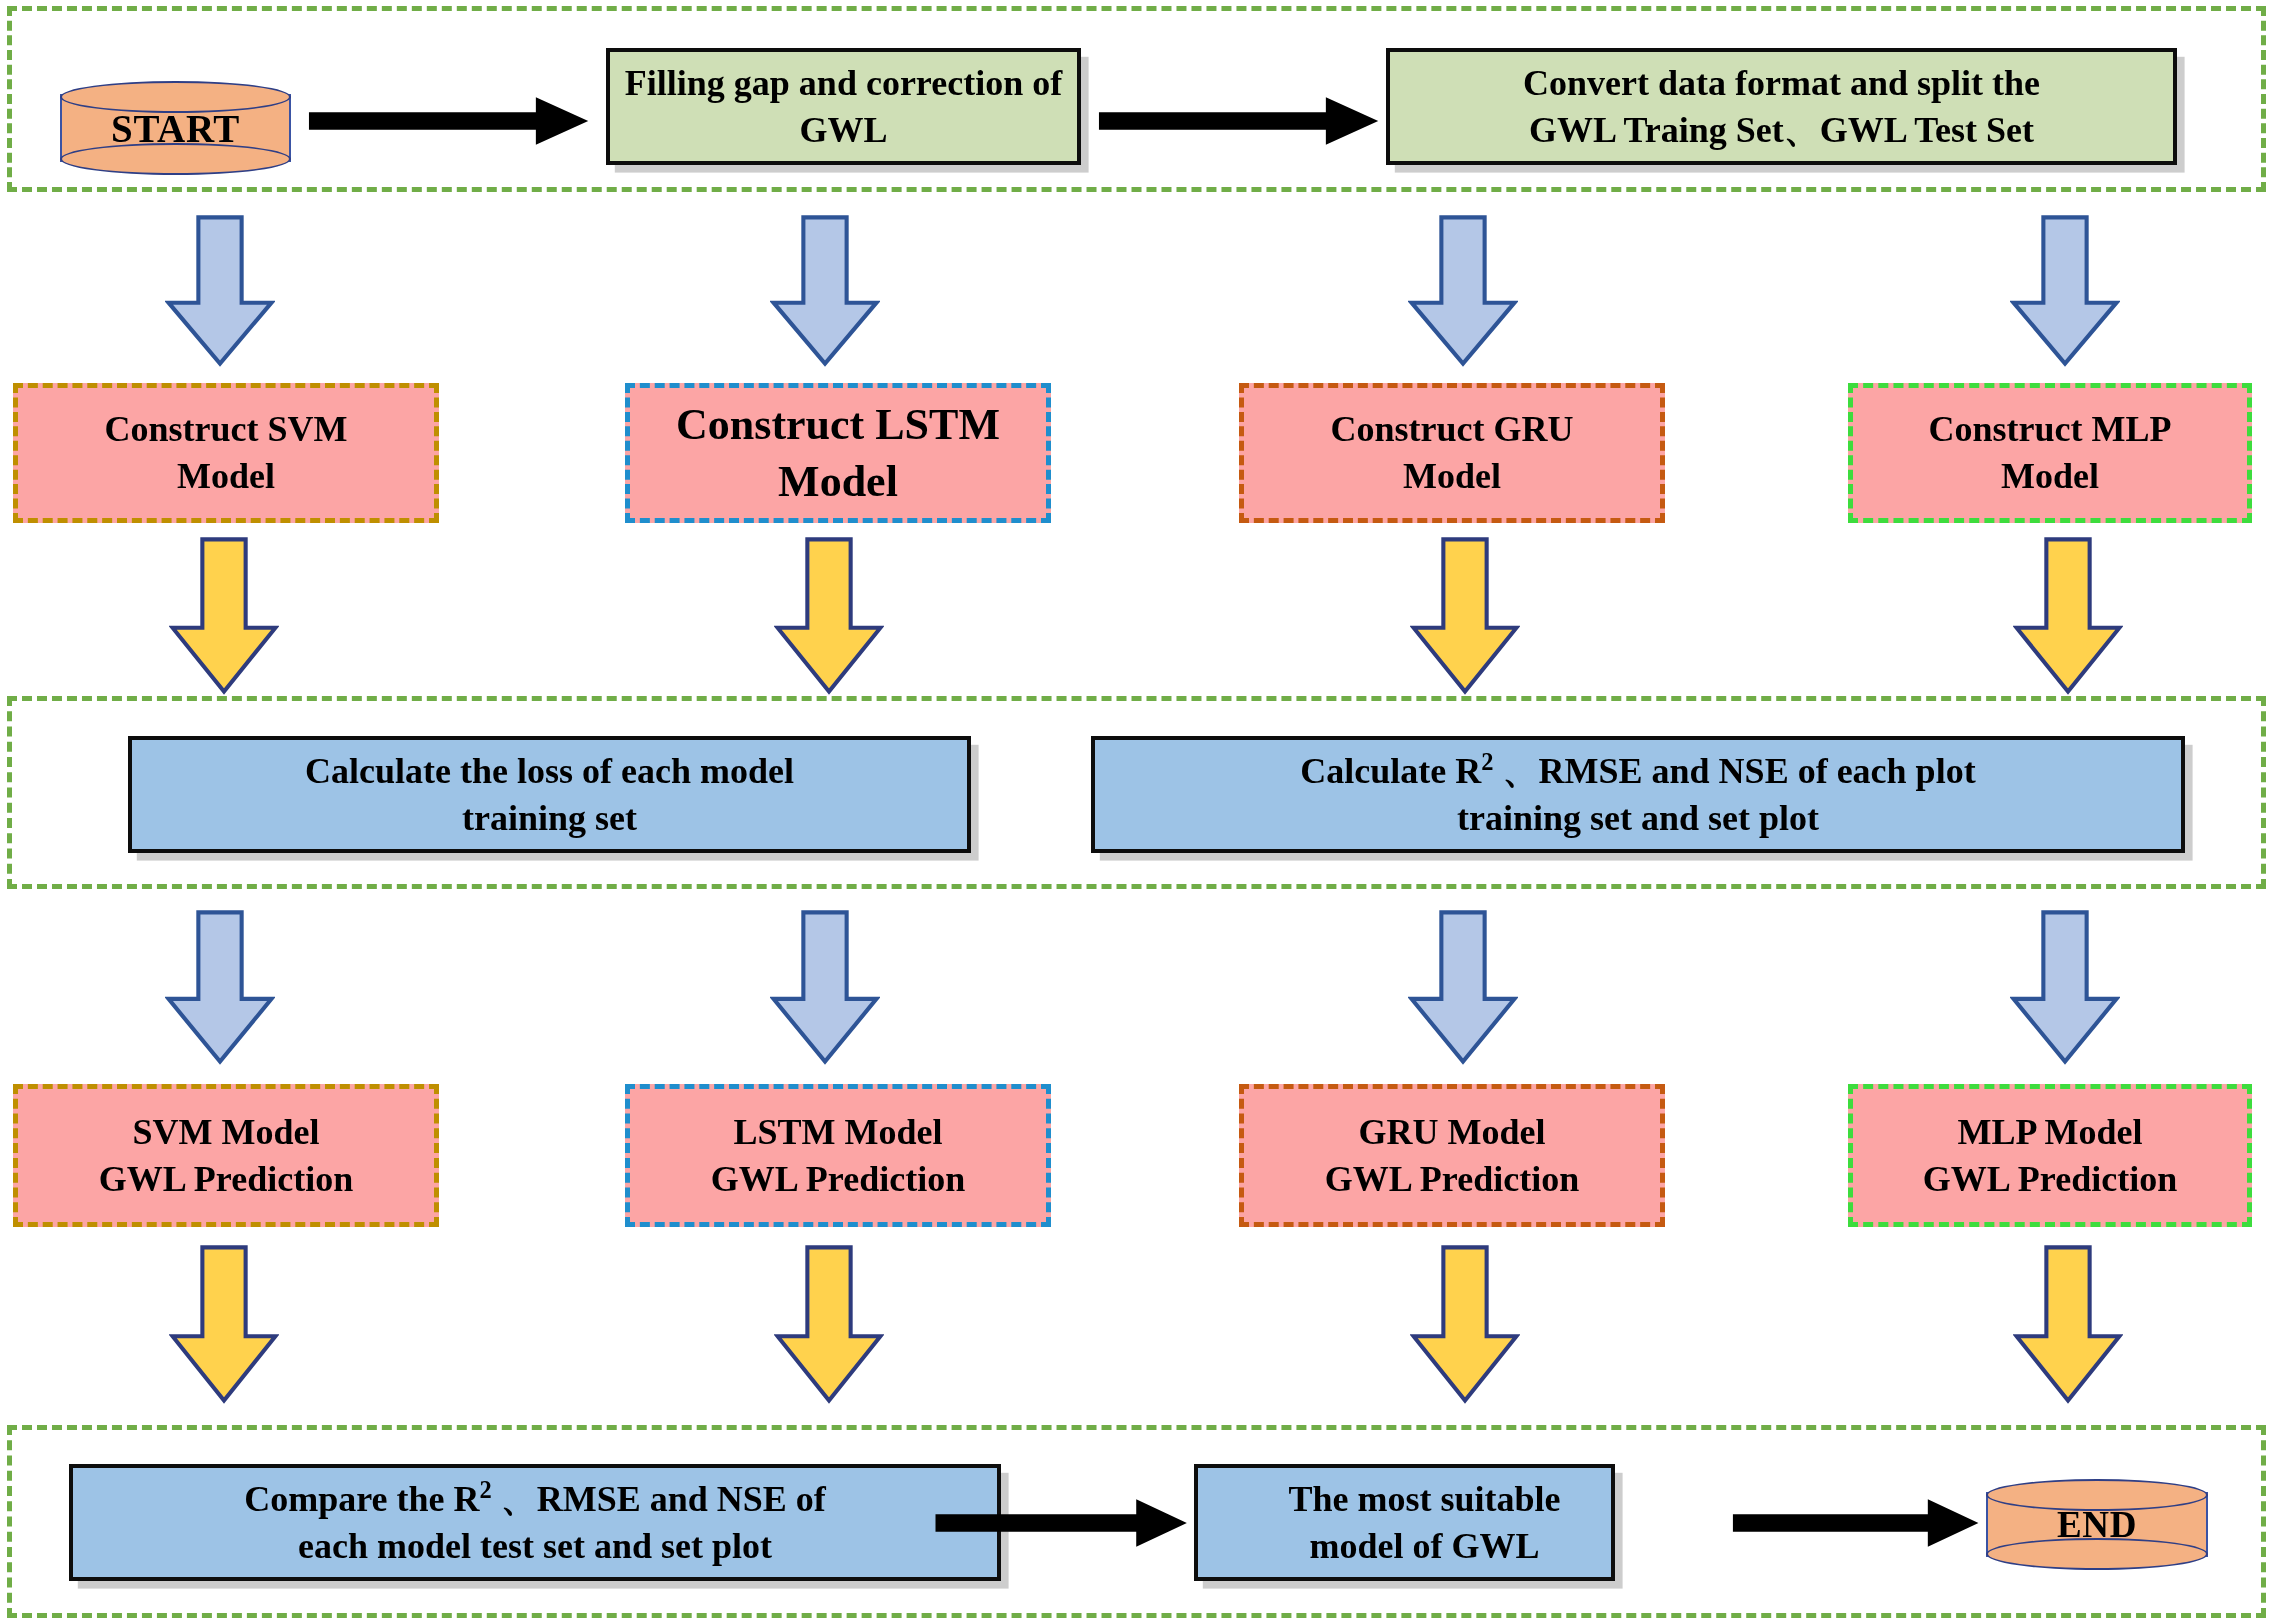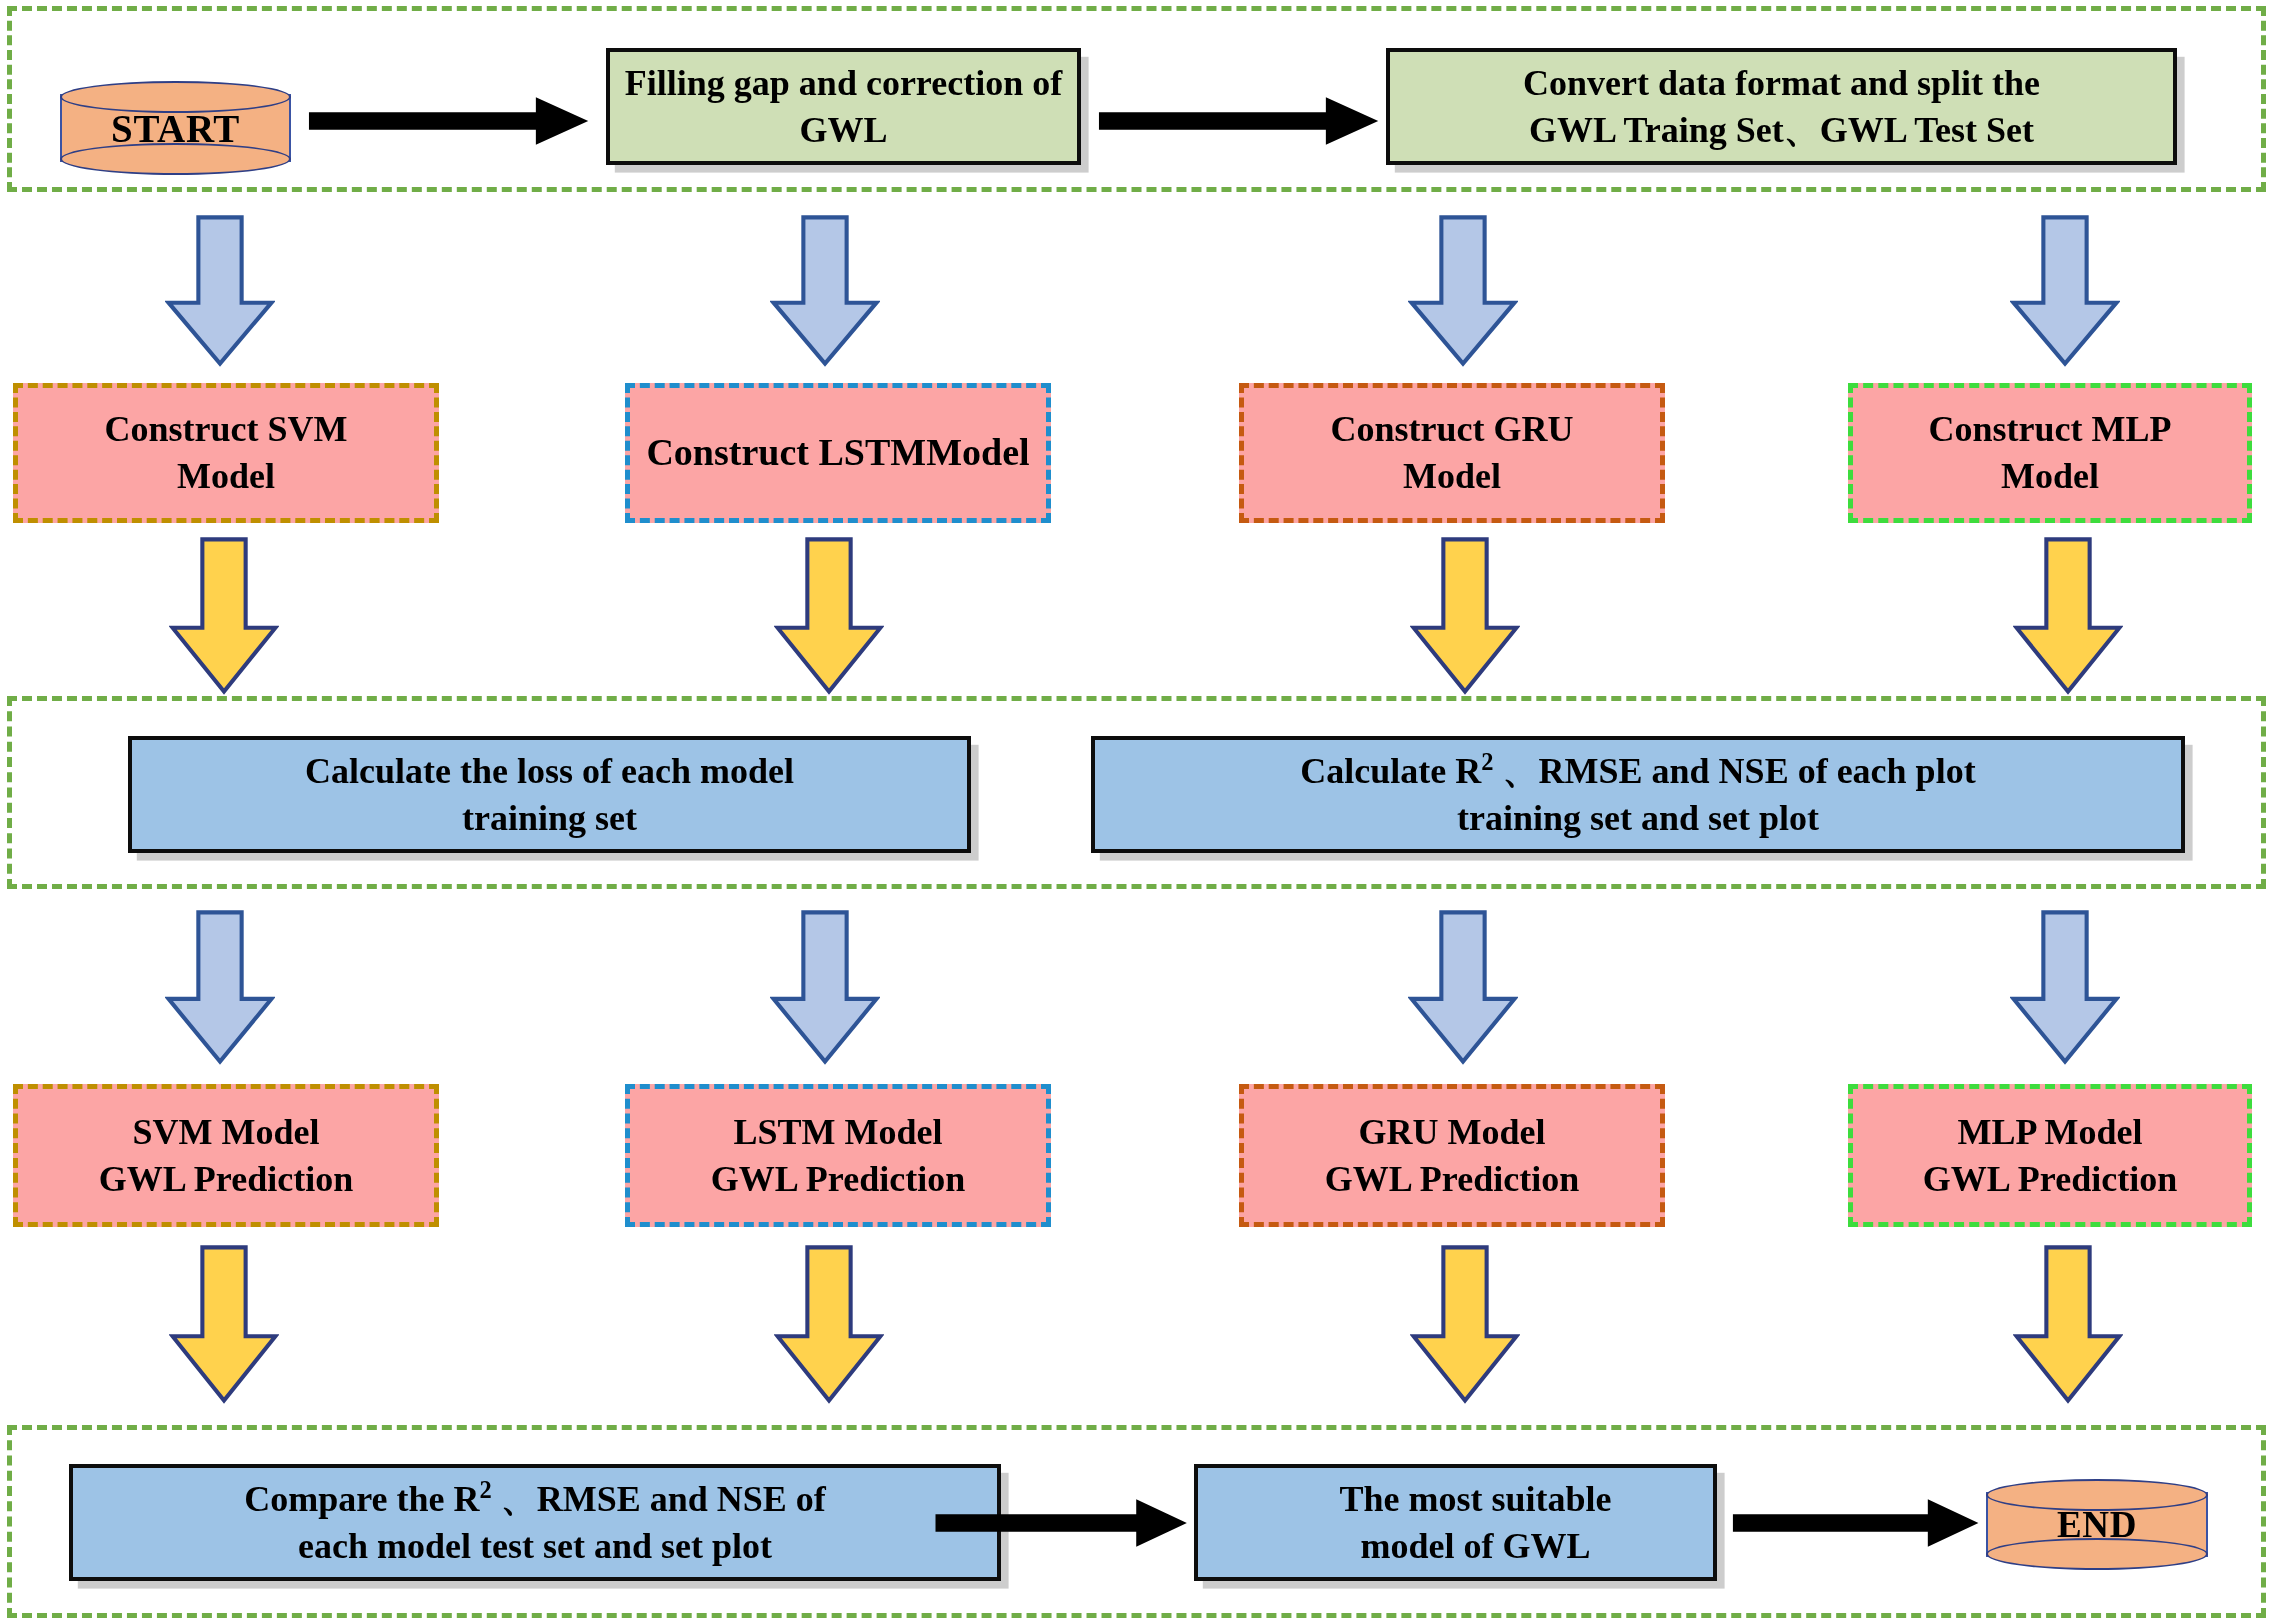--- a/index.html
+++ b/index.html
@@ -127,21 +127,21 @@
   <div class="fatarrow" style="left:2010px;top:215px;width:110px;height:152px;">
     <svg width="110" height="152" viewBox="0 0 188 260">
         <path d="M57 4 L131 4 L131 150 L182 150 L94 254 L6 150 L57 150 Z" fill="#b4c7e7" stroke="#2e5496" stroke-width="7"></path>
       </svg>
   </div>
 
   <div class="dbox" style="left:13px;top:383px;width:426px;height:140px;border-color:#bf8f00;font-size:36px;flex-direction:column;">
     <span>Construct SVM</span>
     <span>Model</span>
   </div>
-  <div class="dbox" style="left:625px;top:383px;width:426px;height:140px;border-color:#1f8ecd;font-size:38px;flex-direction:row;">
+  <div class="dbox" style="left:625px;top:383px;width:426px;height:140px;border-color:#1f8ecd;font-size:44px;flex-direction:column;">
     <span>Construct LSTM</span>
     <span>Model</span>
   </div>
   <div class="dbox" style="left:1239px;top:383px;width:426px;height:140px;border-color:#c55a11;font-size:36px;flex-direction:column;">
     <span>Construct GRU</span>
     <span>Model</span>
   </div>
   <div class="dbox" style="left:1848px;top:383px;width:404px;height:140px;border-color:#3ddc3d;font-size:36px;flex-direction:column;">
     <span>Construct MLP</span>
     <span>Model</span>
@@ -245,21 +245,21 @@
     <span><span>Compare the R</span><span class="sup">2</span><span> 、RMSE and NSE of</span></span>
     <span>each model test set and set plot</span>
   </div>
 
   <div class="harrow" style="left:935px;top:1491px;width:257px;height:64px;">
     <svg width="257" height="64" viewBox="0 0 440 110">
       <path d="M0 40 L345 40 L345 14 L432 55 L345 96 L345 70 L0 70 Z" fill="#000"></path>
     </svg>
   </div>
 
-  <div class="pbox blue" style="left:1194px;top:1464px;width:523px;height:117px;font-size:36px;flex-direction:column;padding-left:48px;">
+  <div class="pbox blue" style="left:1194px;top:1464px;width:421px;height:117px;font-size:36px;flex-direction:column;padding-left:48px;">
     <span>The most suitable</span>
     <span>model of GWL</span>
   </div>
 
   <div class="harrow" style="left:1732px;top:1491px;width:252px;height:64px;">
     <svg width="252" height="64" viewBox="0 0 430 110">
       <path d="M0 40 L335 40 L335 14 L422 55 L335 96 L335 70 L0 70 Z" fill="#000"></path>
     </svg>
   </div>
 

